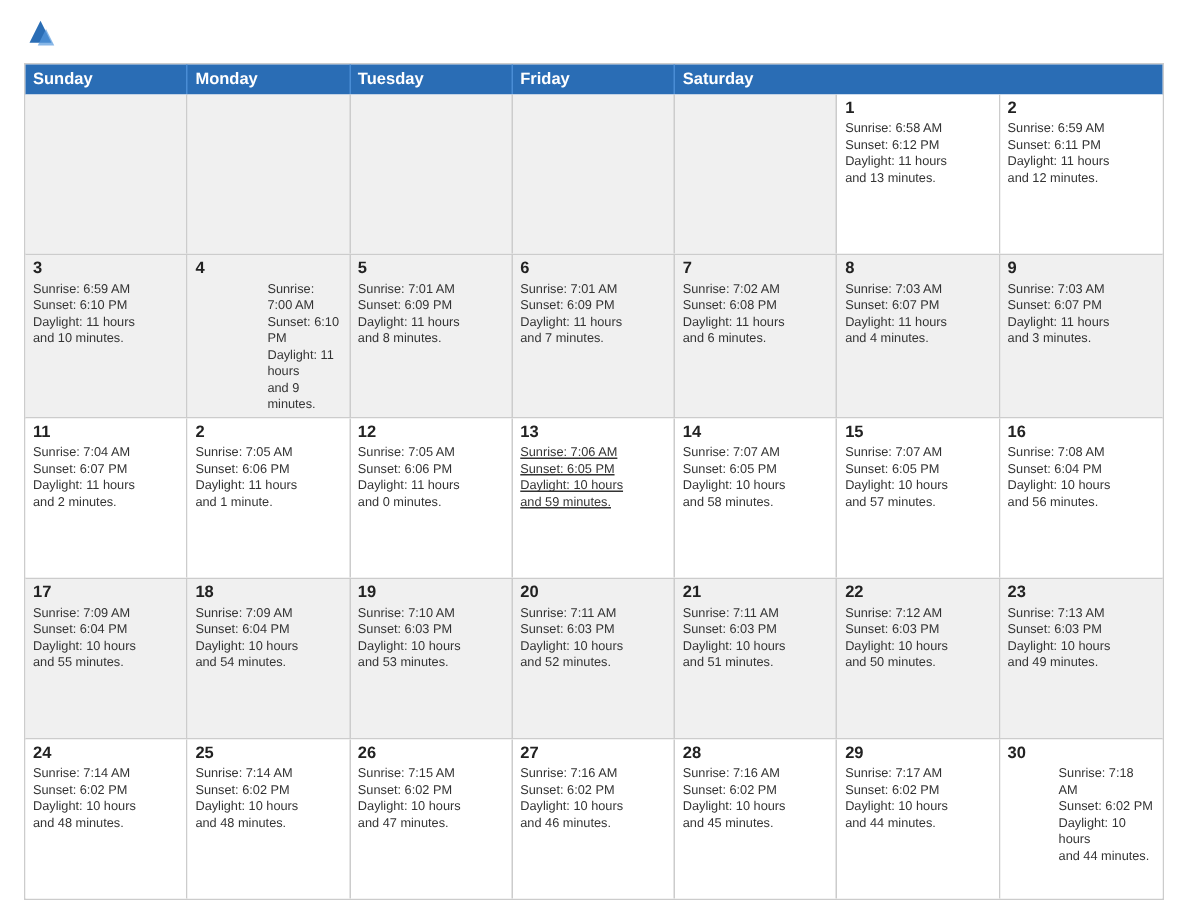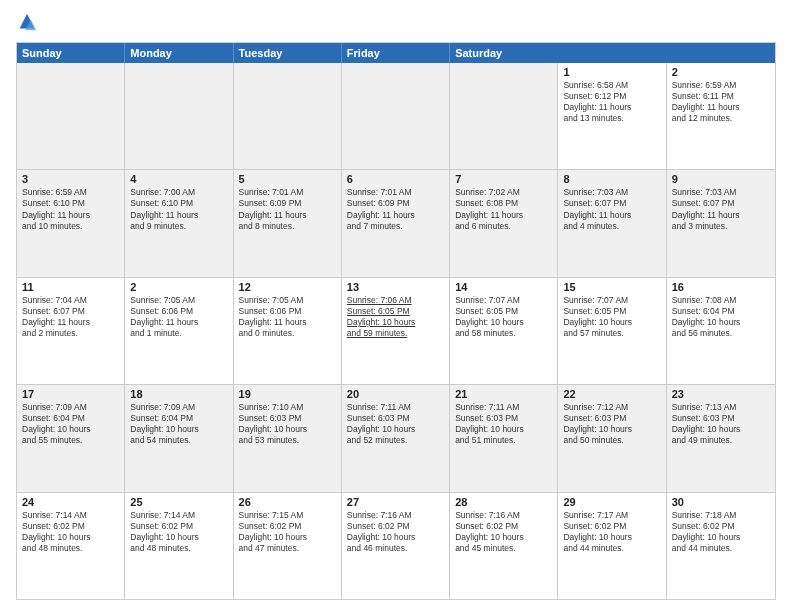--- a/index.html
+++ b/index.html
@@ -161,21 +161,21 @@
         <div class="cal-row">
           <div class="cal-cell shaded">
             <div class="day-number">3</div>
             <div class="cell-text" style="white-space: pre-line;">Sunrise: 6:59 AM
 Sunset: 6:10 PM
 Daylight: 11 hours
 and 10 minutes.</div>
           </div>
           <div class="cal-cell shaded">
             <div class="day-number">4</div>
-            <div class="cell-text" style="white-space: pre-line;">Sunrise: 7:00 AM
+            <div class="cell-text" style="white-space: pre-line; margin-left: 48px;">Sunrise: 7:00 AM
 Sunset: 6:10 PM
 Daylight: 11 hours
 and 9 minutes.</div>
           </div>
           <div class="cal-cell shaded">
             <div class="day-number">5</div>
             <div class="cell-text" style="white-space: pre-line;">Sunrise: 7:01 AM
 Sunset: 6:09 PM
 Daylight: 11 hours
 and 8 minutes.</div>
@@ -349,21 +349,21 @@
           </div>
           <div class="cal-cell">
             <div class="day-number">29</div>
             <div class="cell-text" style="white-space: pre-line;">Sunrise: 7:17 AM
 Sunset: 6:02 PM
 Daylight: 10 hours
 and 44 minutes.</div>
           </div>
           <div class="cal-cell">
             <div class="day-number">30</div>
-            <div class="cell-text" style="white-space: pre-line;">Sunrise: 7:18 AM
+            <div class="cell-text" style="white-space: pre-line; margin-left: 34px;">Sunrise: 7:18 AM
 Sunset: 6:02 PM
 Daylight: 10 hours
 and 44 minutes.</div>
           </div>
         </div>
       </div>
   </div>
 </div>
 
 </body></html>

